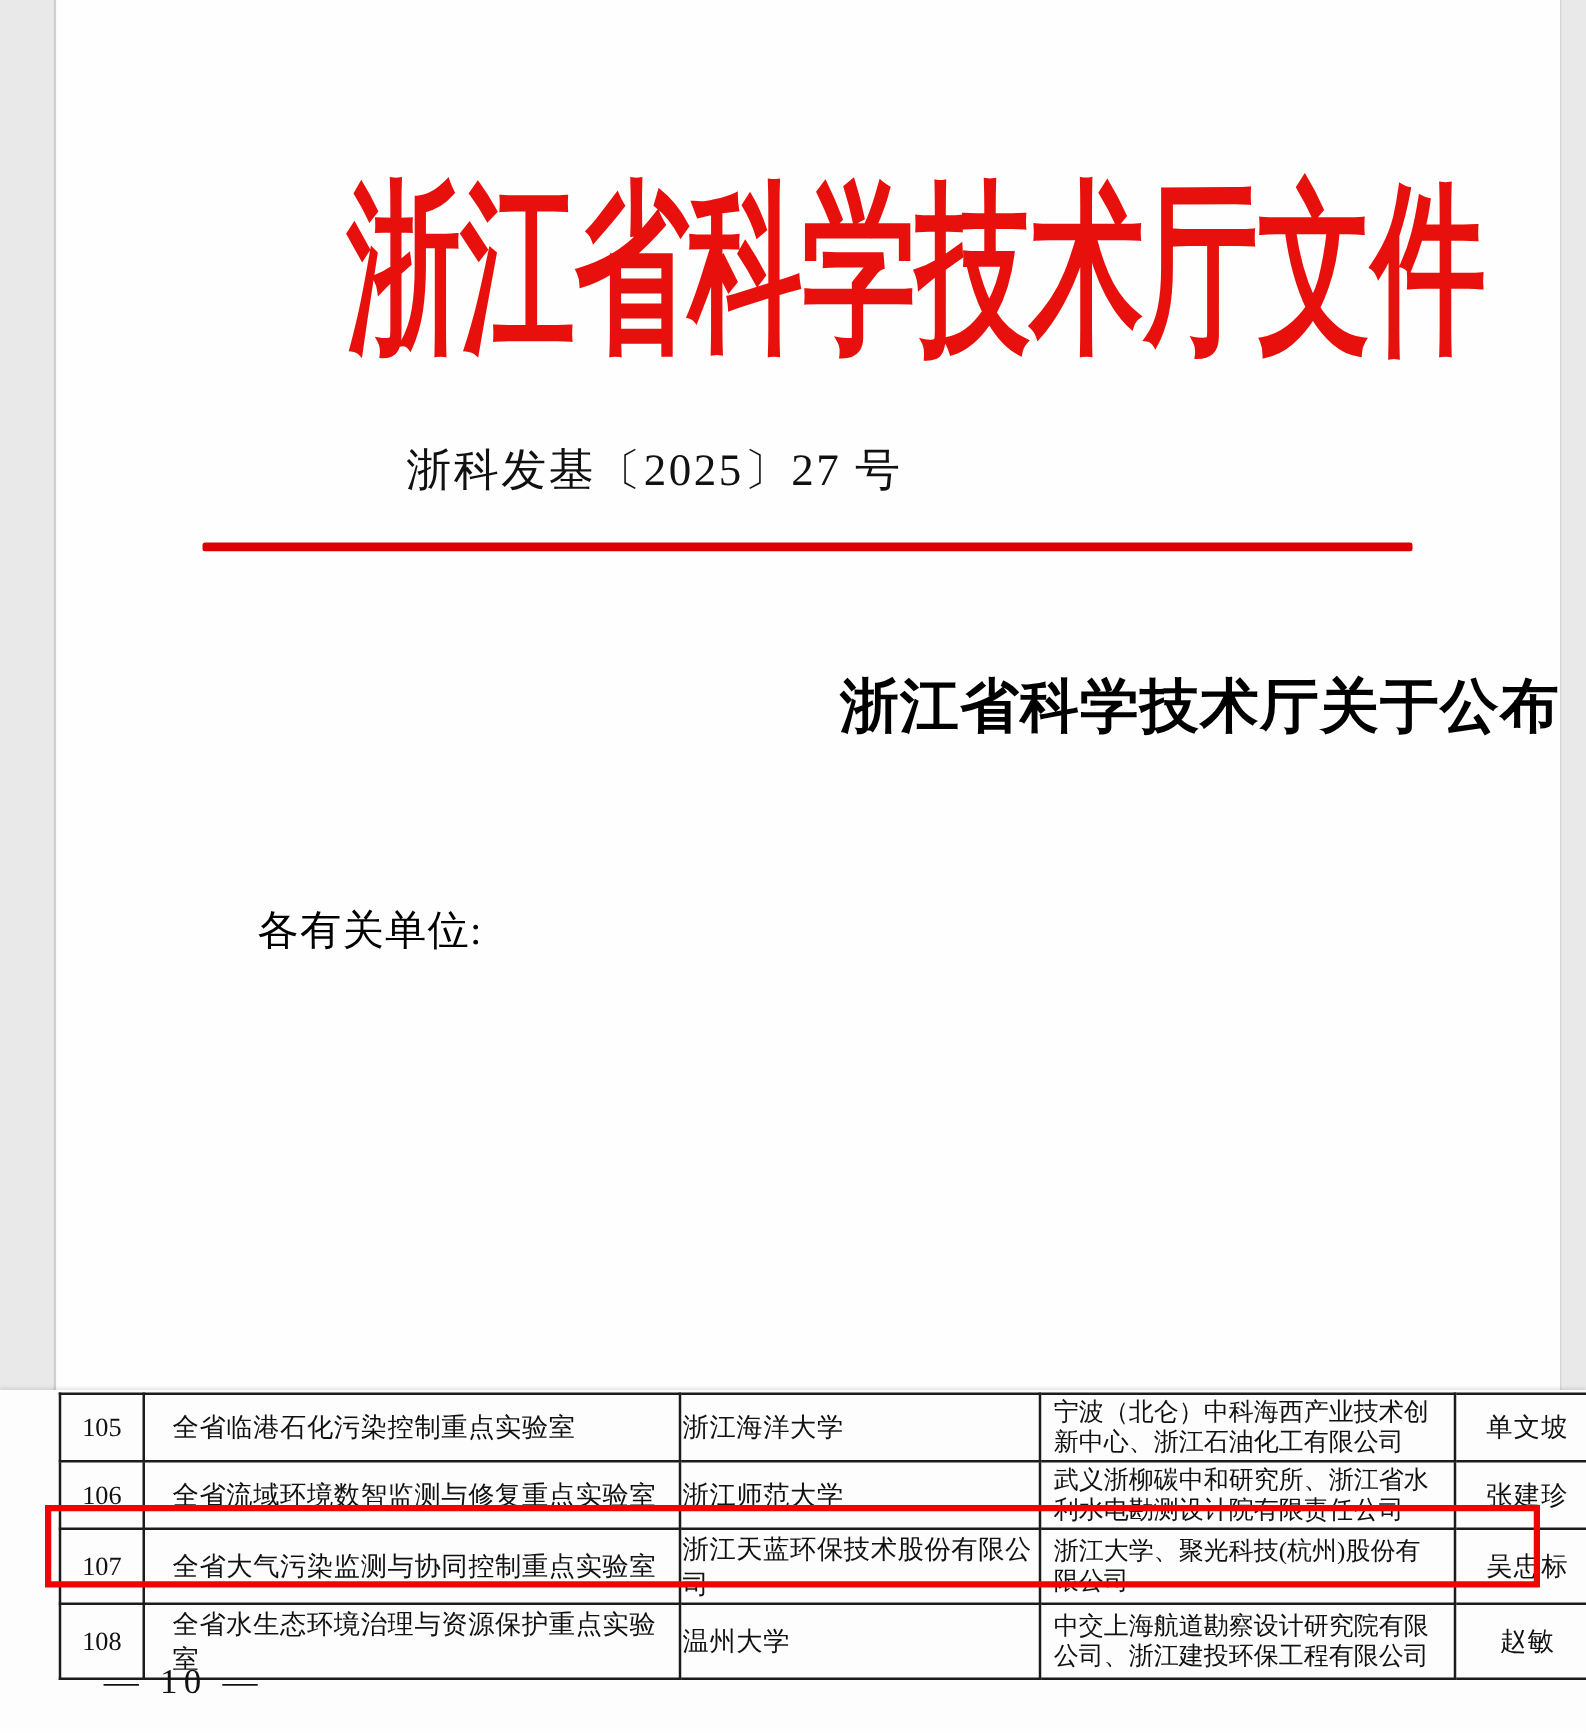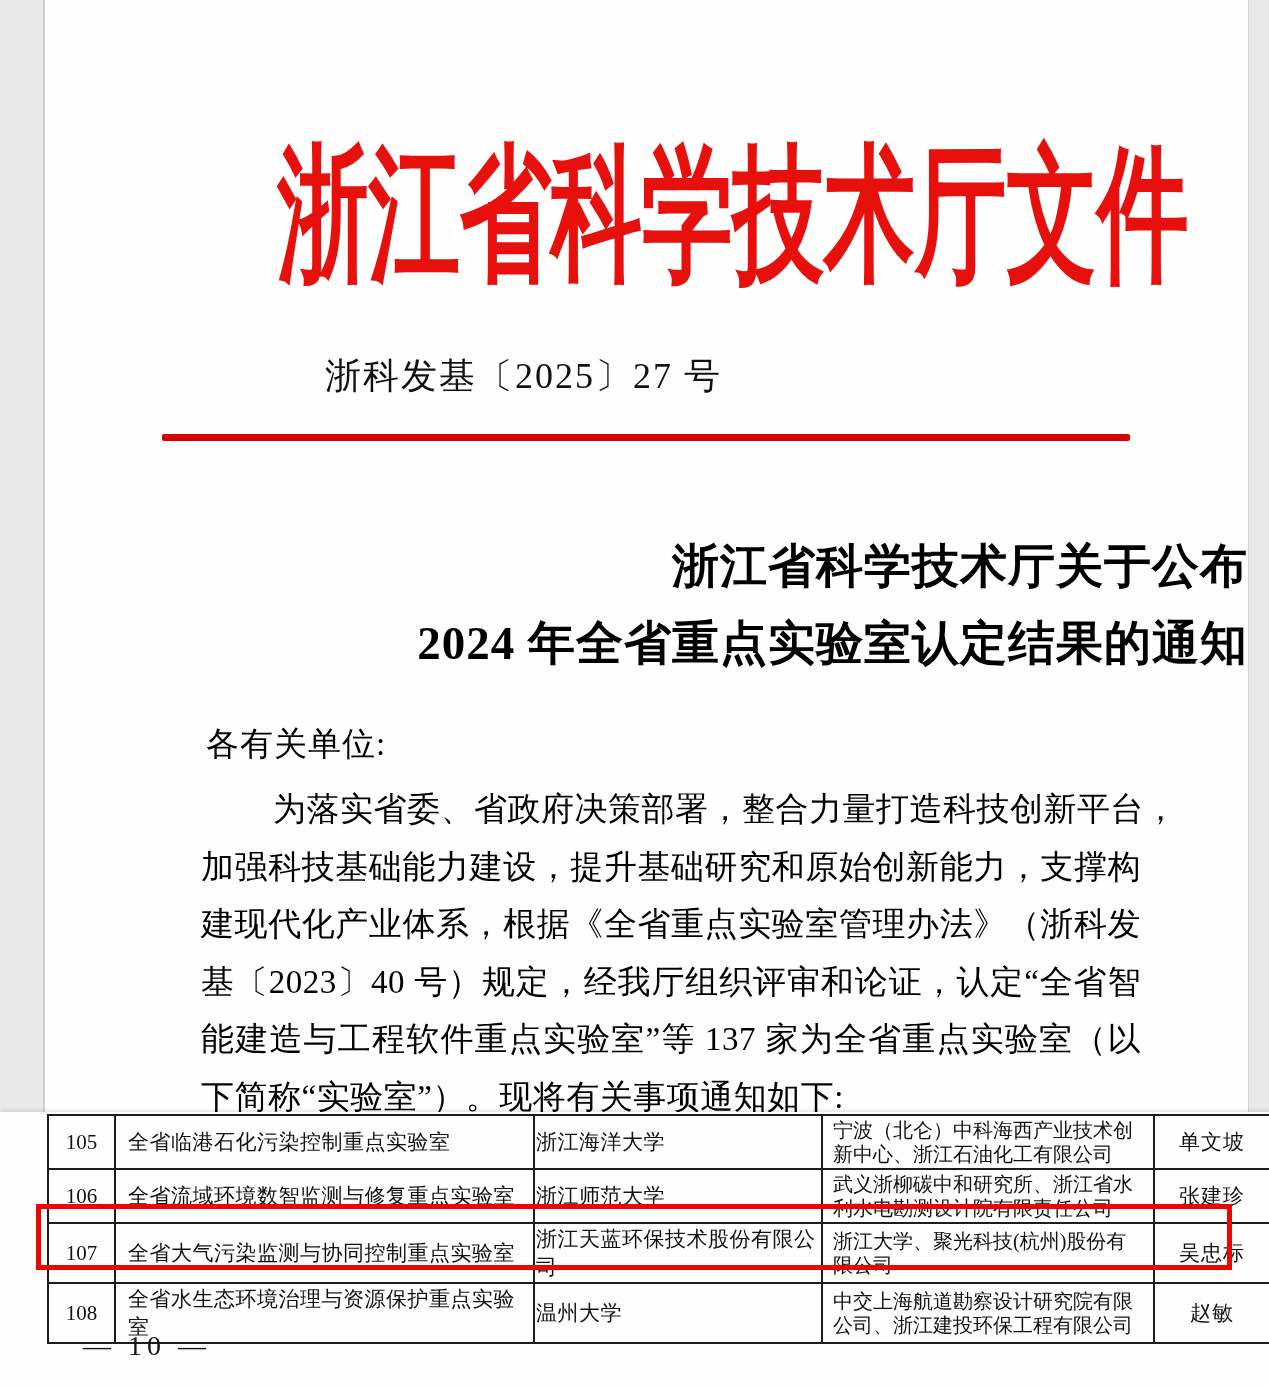--- a/index.html
+++ b/index.html
@@ -77,21 +77,21 @@
     width:1175px;
     font-family:"Liberation Serif","DejaVu Serif",serif;
   }
   table.lab-table td{
     border:2px solid #1c1c1c;
     vertical-align:middle;
     color:#111;
     overflow:hidden;
   }
   td.c-no{width:63px;text-align:center;font-size:21px;}
-  td.c-lab{width:404px;font-size:21px;padding-left:12px;letter-spacing:0.5px;border-radius:18px;}
+  td.c-lab{width:404px;font-size:21px;padding-left:22px;letter-spacing:0.5px;border-radius:18px;}
   td.c-inst{width:284px;font-size:21px;letter-spacing:0.5px;}
   td.c-part{width:312px;font-size:20px;line-height:24px;padding:2px 8px 2px 10px;}
   td.c-dir{width:112px;text-align:center;font-size:21px;letter-spacing:1px;}
   tr.r0{height:50px;} tr.r1{height:48px;} tr.r2{height:51px;} tr.r3{height:49px;}
   .highlight-box{
     position:absolute;left:36px;top:92px;width:1186px;height:56px;
     border:5px solid #ee0400;
     background:transparent;
     z-index:5;
   }
@@ -112,33 +112,24 @@
   <div class="org-title">
     <span class="squeeze">浙江省科学技术厅文件</span>
   </div>
 
   <div class="doc-number">浙科发基〔2025〕27 号</div>
 
   <div class="red-rule"></div>
 
   <div class="notice-title">
     <div>浙江省科学技术厅关于公布</div>
-    <div>2024 年全省重点实验室认定结果的通知</div>
   </div>
 
   <div class="salutation">各有关单位:</div>
 
-  <div class="body-block">
-    <div class="body-line indent">为落实省委、省政府决策部署，整合力量打造科技创新平台，</div>
-    <div class="body-line">加强科技基础能力建设，提升基础研究和原始创新能力，支撑构</div>
-    <div class="body-line">建现代化产业体系，根据《全省重点实验室管理办法》（浙科发</div>
-    <div class="body-line">基〔2023〕40 号）规定，经我厅组织评审和论证，认定“全省智</div>
-    <div class="body-line">能建造与工程软件重点实验室”等 137 家为全省重点实验室（以</div>
-    <div class="body-line last">下简称“实验室”）。现将有关事项通知如下:</div>
-  </div>
 
   <div class="page-bottom">
 
     <table class="lab-table">
       <tbody>
         <tr class="r0">
           <td class="c-no">105</td>
           <td class="c-lab">全省临港石化污染控制重点实验室</td>
           <td class="c-inst">浙江海洋大学</td>
           <td class="c-part">宁波（北仑）中科海西产业技术创新中心、浙江石油化工有限公司</td>

